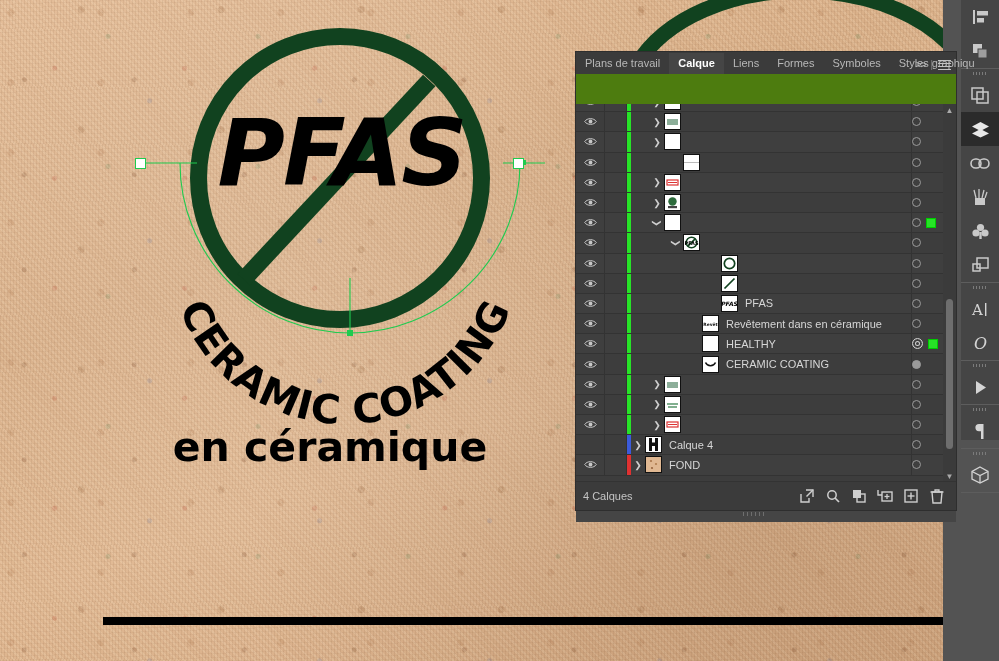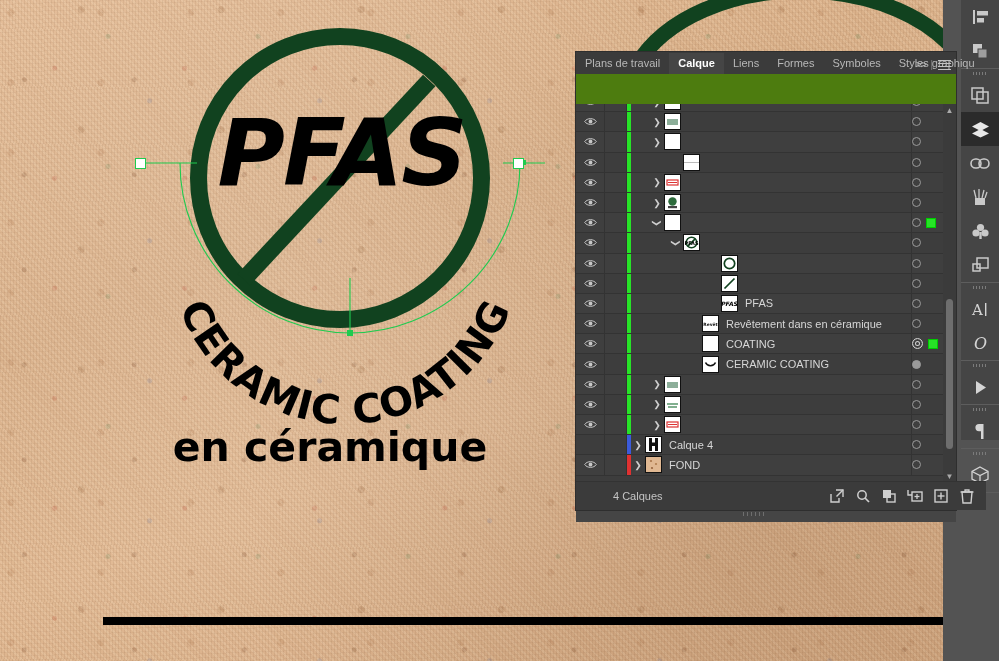--- a/index.html
+++ b/index.html
@@ -96,21 +96,21 @@
   .tdot.filled{background:#9a9a9a;}
   .tdot.dbl{width:11px;height:11px;box-shadow:inset 0 0 0 2px #3f3f3f, inset 0 0 0 3px #d0d0d0;border-color:#d0d0d0;}
   .selsq{width:8px;height:8px;background:#27e327;border:1px solid #0c0;margin-left:5px;}
 
   #scroll{position:absolute;right:0;top:52px;width:13px;height:378px;background:#3b3b3b;}
   #scrollthumb{position:absolute;left:3px;width:7px;border-radius:4px;background:#6e6e6e;}
   .sarrow{position:absolute;left:0;width:13px;height:12px;display:flex;align-items:center;
           justify-content:center;color:#aaa;font-size:8px;}
 
   #footer{position:absolute;left:0;bottom:0;width:380px;height:28px;background:#3b3b3b;
-          display:flex;align-items:center;border-top:1px solid #333;padding-left:30px;}
+          display:flex;align-items:center;border-top:1px solid #333;}
   #footer .cnt{font-size:11px;color:#c4c4c4;margin-left:7px;}
   #fico{margin-left:auto;display:flex;align-items:center;padding-right:6px;}
   .fbtn{width:26px;height:20px;display:flex;align-items:center;justify-content:center;}
 
   
   #underpanel{position:absolute;left:576px;top:510px;width:380px;height:12px;background:#454545;}
   #underdots{position:absolute;left:743px;top:512px;width:24px;height:4px;
      background:repeating-linear-gradient(90deg,#6e6e6e 0 1px,rgba(0,0,0,0) 1px 4px);}
 </style>
 </head>
@@ -620,21 +620,21 @@
         <div class="c-lock"></div>
         <div class="c-stripe" style="background:#27e327"></div>
         <div class="c-body">
           <span style="display:inline-block;width:57px;flex:0 0 auto;"></span>
           <span class="tri" style=""></span>
           <span class="thumb">
             <svg width="100%" height="100%" viewBox="0 0 15 15" preserveAspectRatio="none">
               <rect width="15" height="15" fill="#fff"></rect>
             </svg>
           </span>
-          <span class="lname">COATING</span>
+          <span class="lname">HEALTHY</span>
         </div>
         <div class="c-target">
           <span class="tdot dbl"></span>
           <span class="selsq"></span>
         </div>
         <div class="vdivcol"></div>
         <div class="vdivcol2"></div>
         <div class="vdivcol3"></div>
       </div>
       <div class="row alt">

